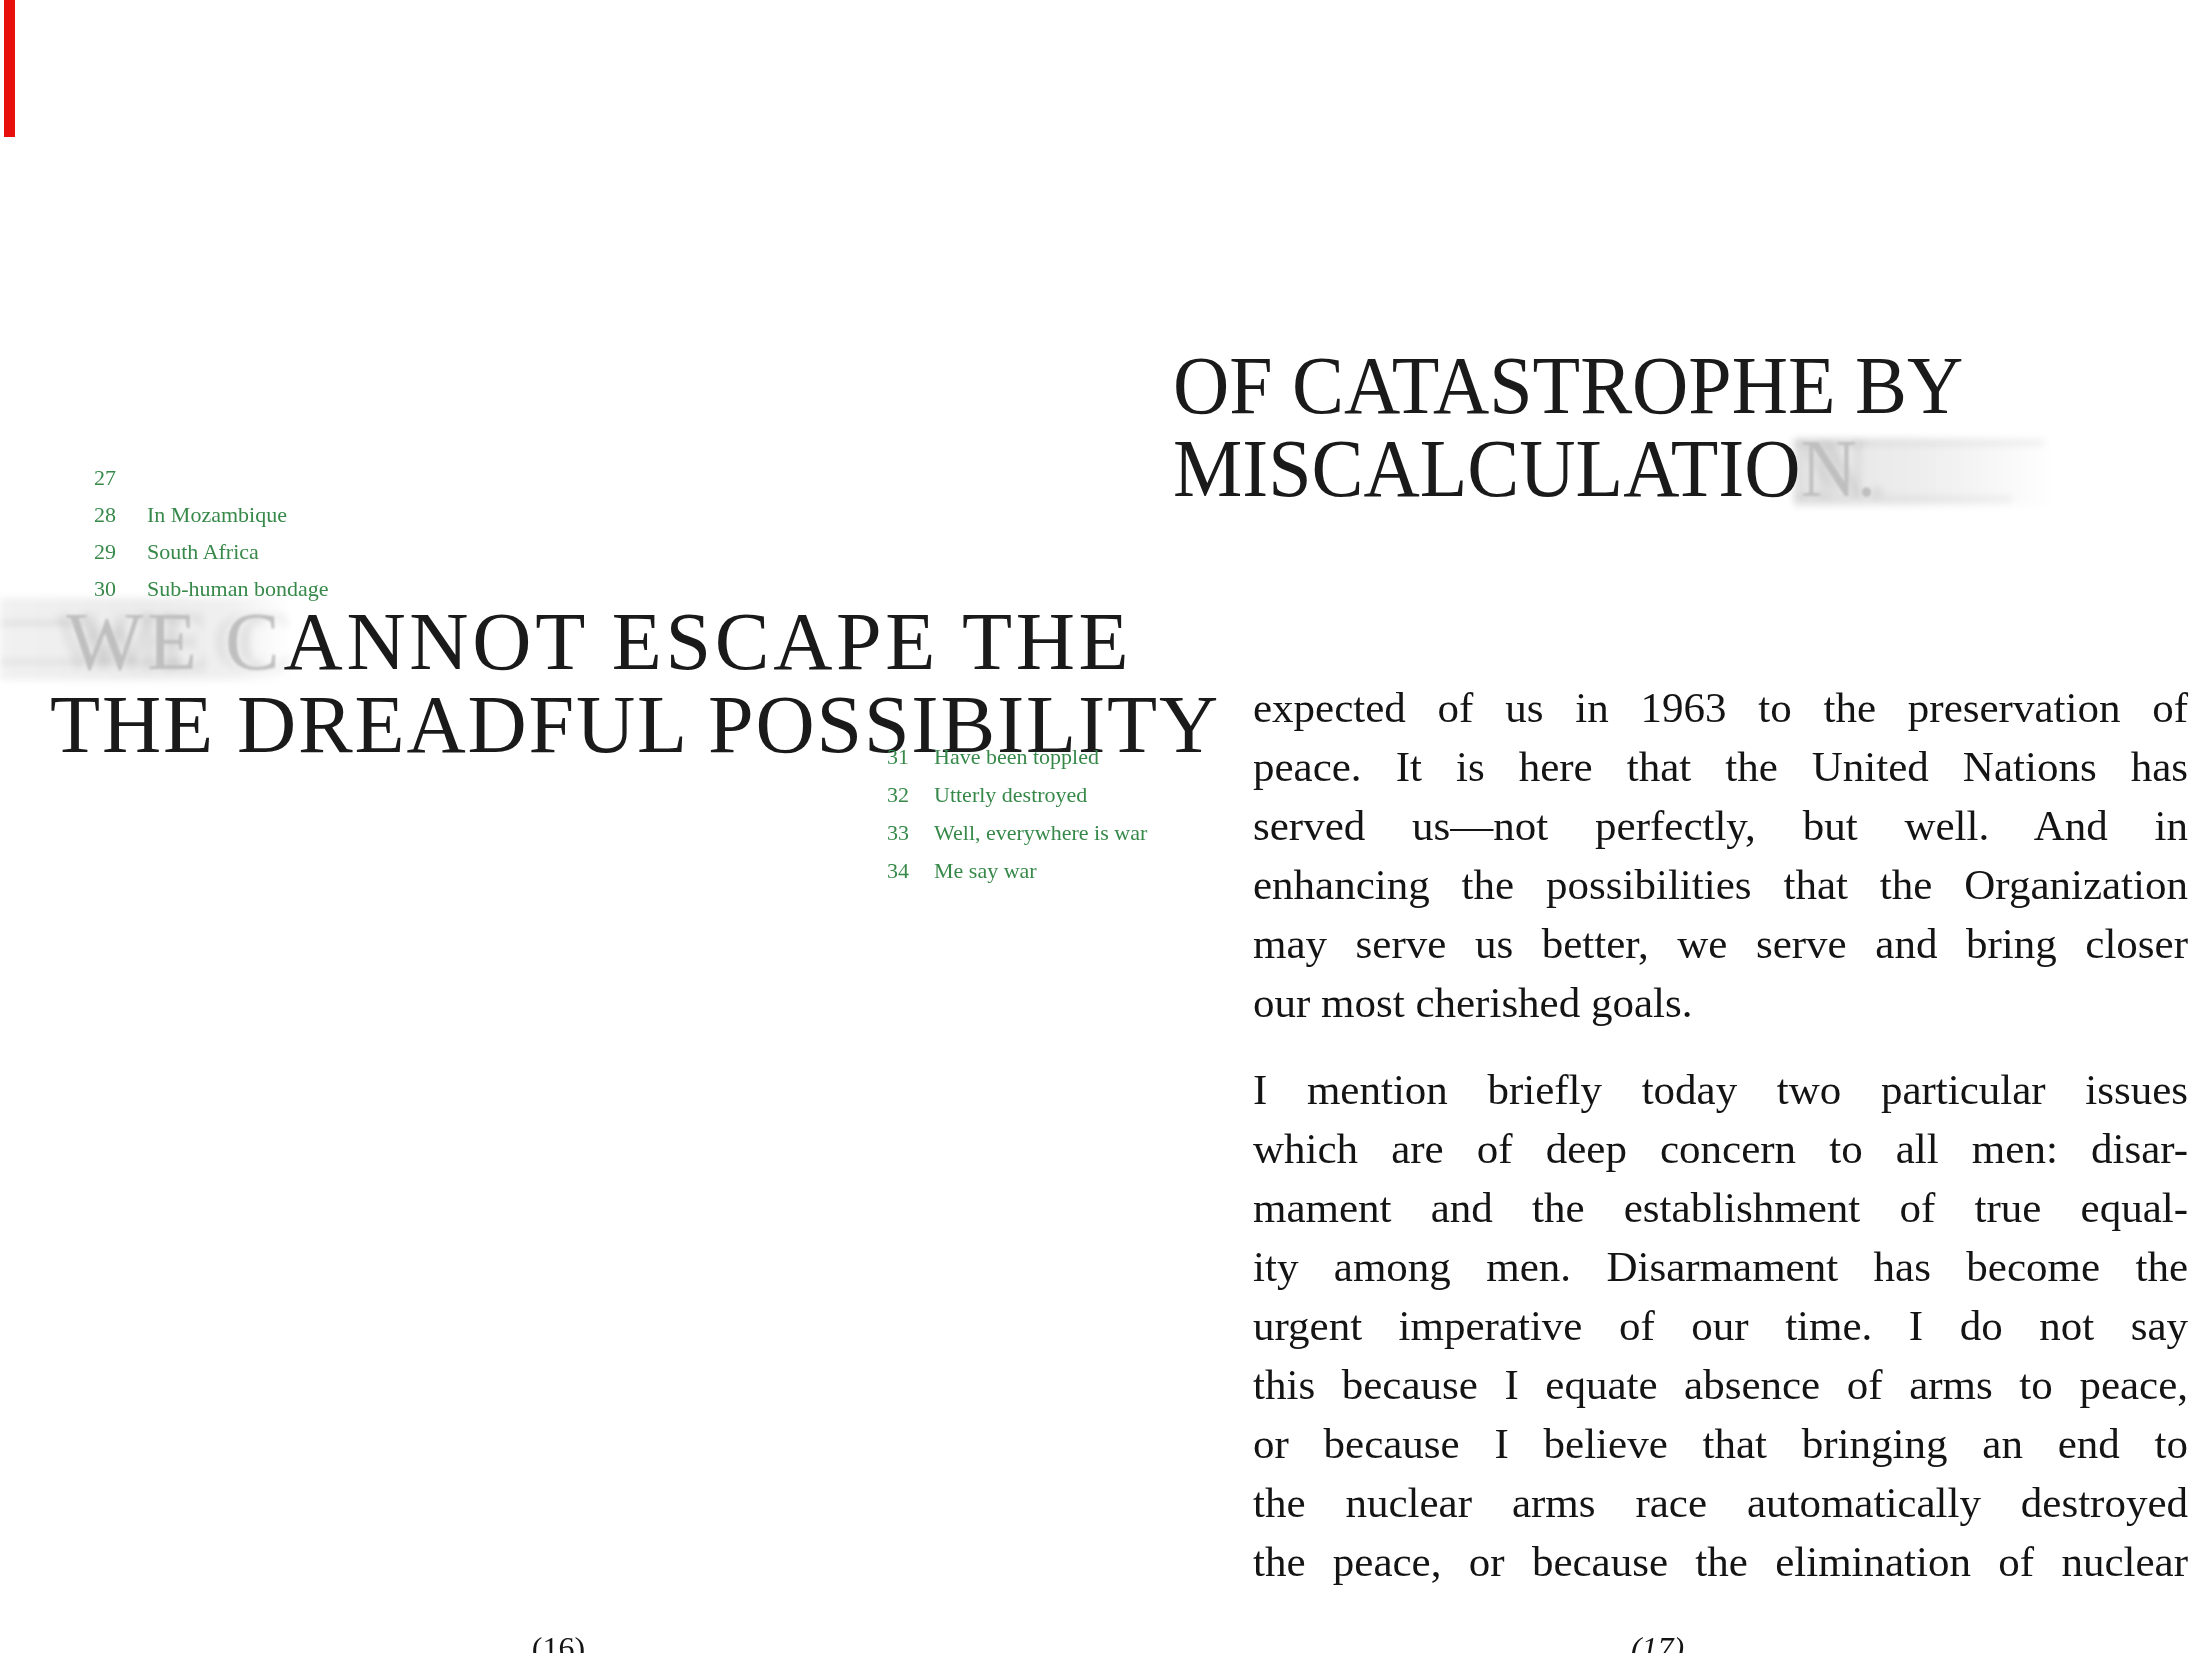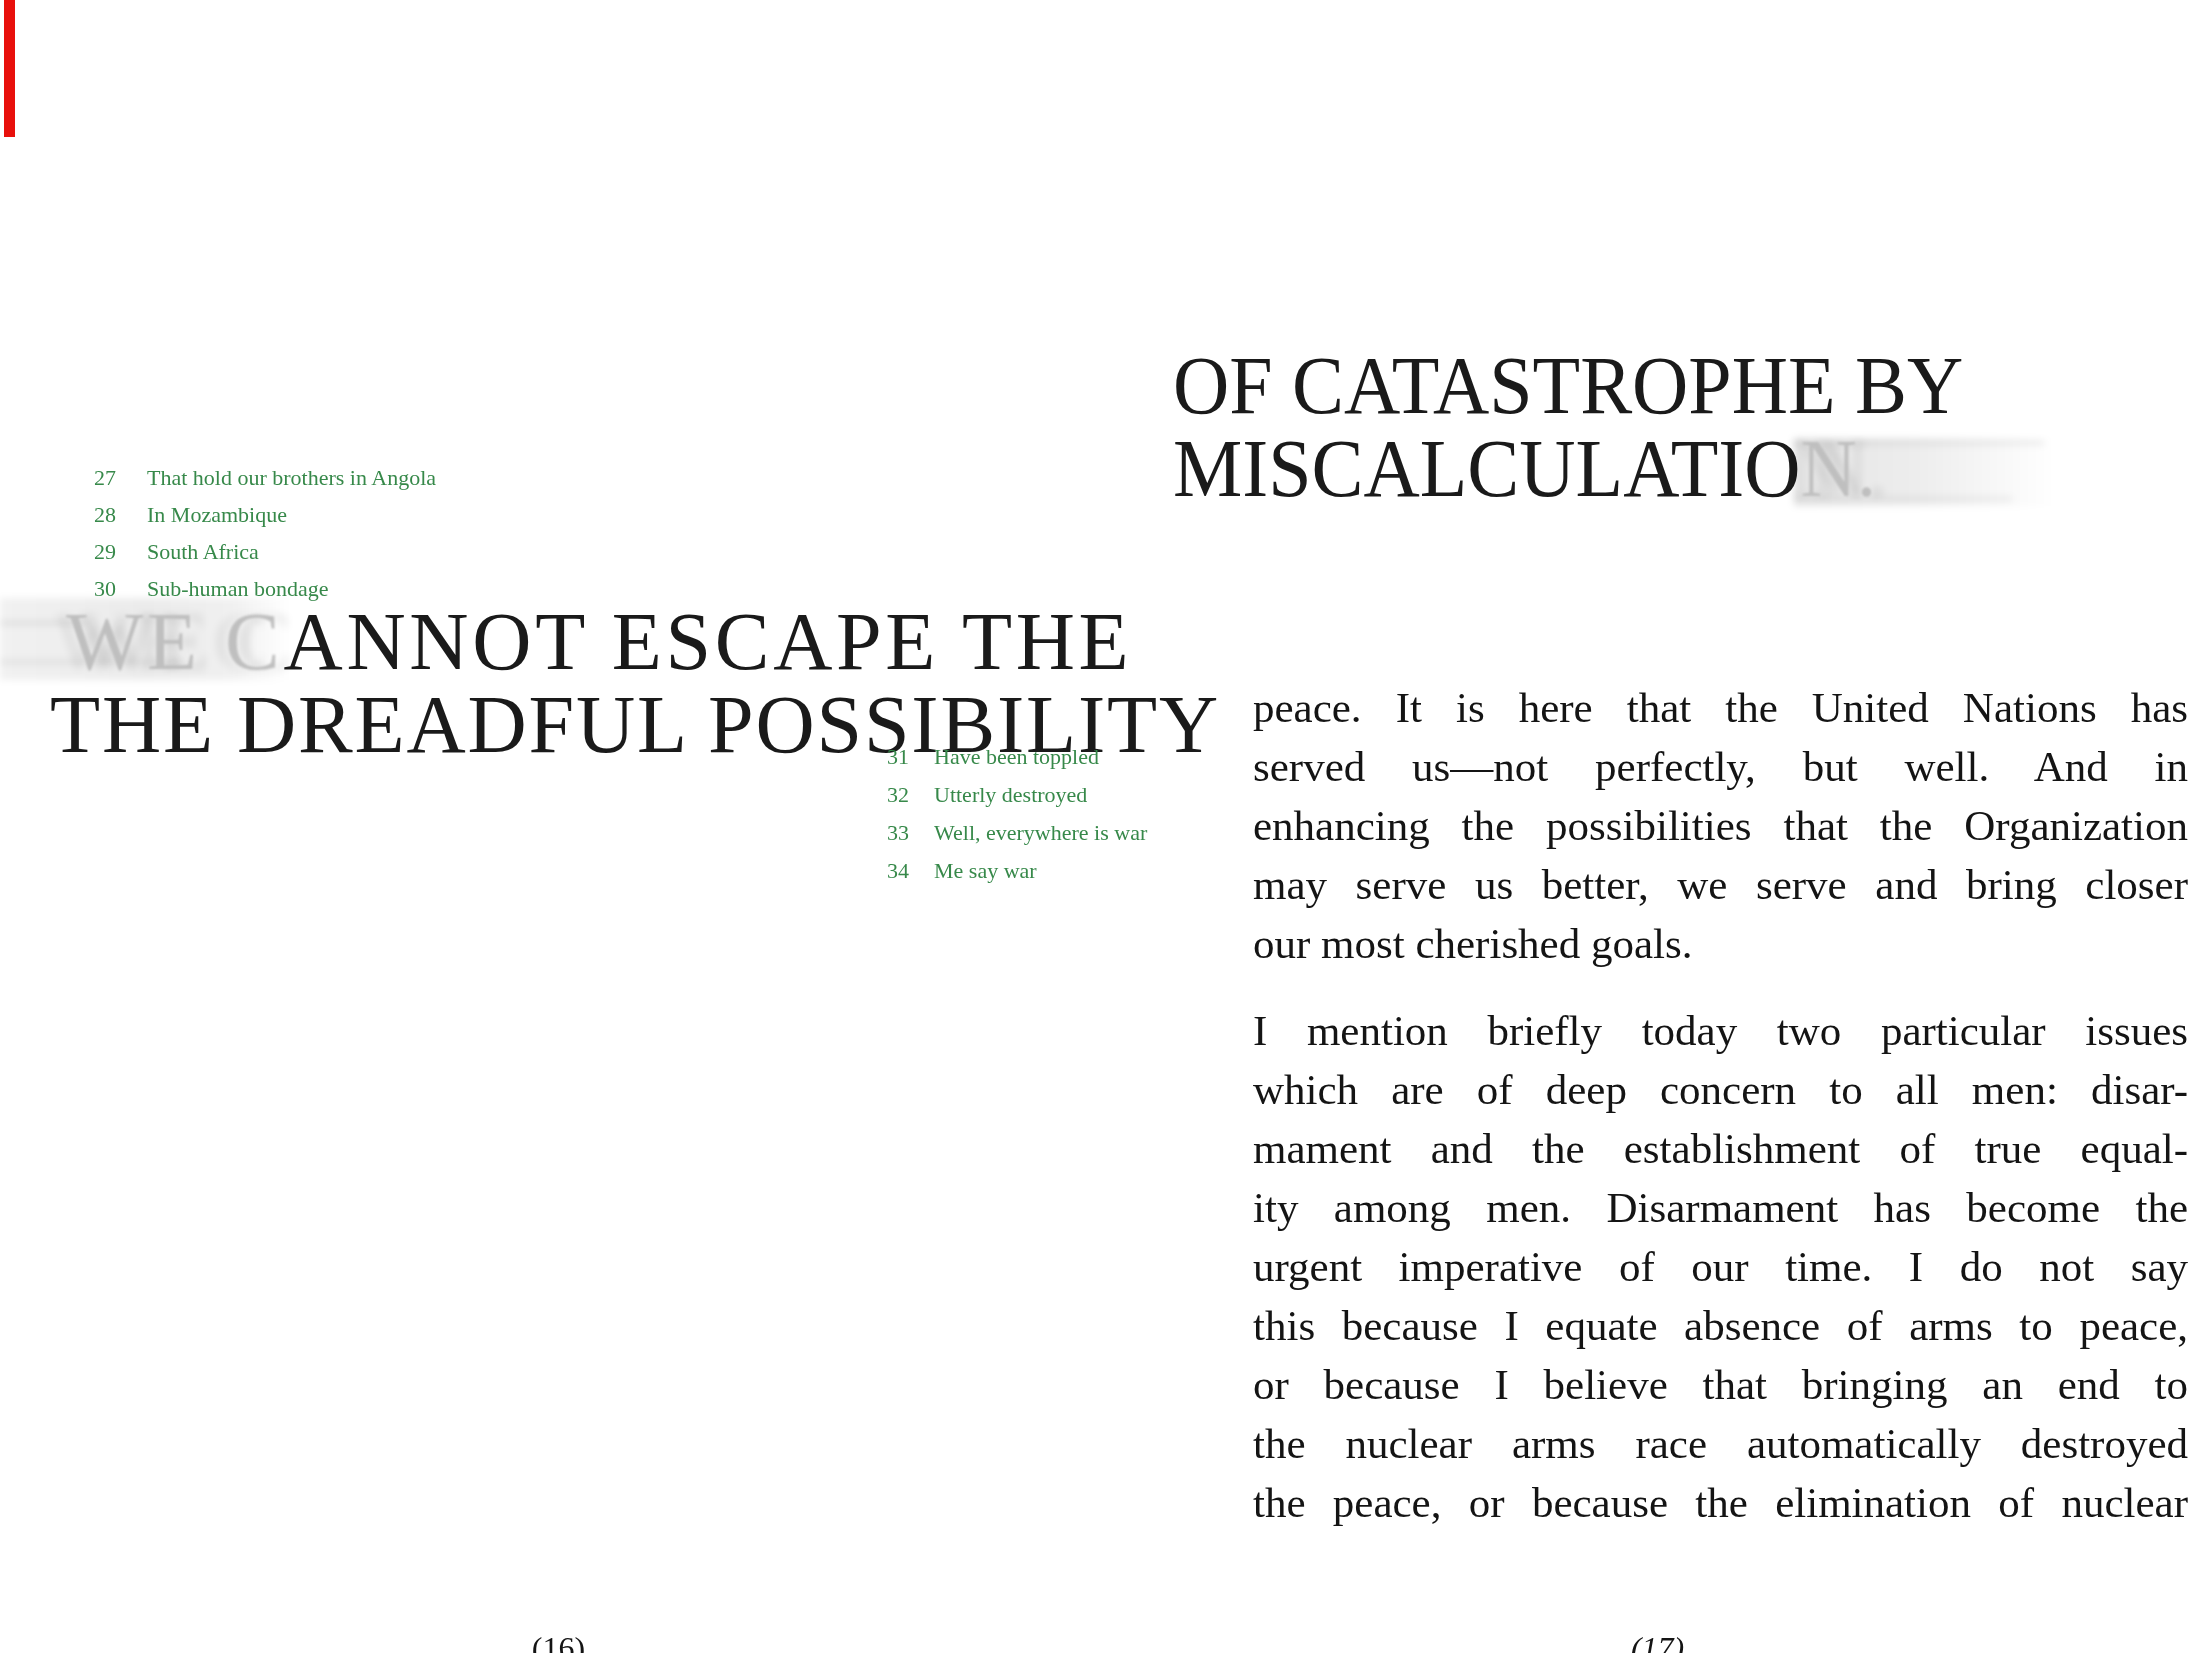--- a/index.html
+++ b/index.html
@@ -100,21 +100,20 @@
 </head>
 <body>
 
 <div class="canvas">
 
   <div class="ribbon"></div>
 
   <div class="lyrics lyrics1" id="lyrics1">
       <div class="lyr">
         <span class="lnum">27</span>
-        <span class="ltxt">That hold our brothers in Angola</span>
       </div>
       <div class="lyr">
         <span class="lnum">28</span>
         <span class="ltxt">In Mozambique</span>
       </div>
       <div class="lyr">
         <span class="lnum">29</span>
         <span class="ltxt">South Africa</span>
       </div>
       <div class="lyr">
@@ -149,20 +148,21 @@
         <span class="ltxt">Well, everywhere is war</span>
       </div>
       <div class="lyr">
         <span class="lnum">34</span>
         <span class="ltxt">Me say war</span>
       </div>
     </div>
 
   <div class="bodycol" id="bodycol">
       <div class="para">
+        <div class="bodyline">expected of us in 1963 to the preservation of</div>
         <div class="bodyline">peace. It is here that the United Nations has</div>
         <div class="bodyline">served us—not perfectly, but well. And in</div>
         <div class="bodyline">enhancing the possibilities that the Organization</div>
         <div class="bodyline">may serve us better, we serve and bring closer</div>
         <div class="bodyline rag">our most cherished goals.</div>
       </div>
       <div class="para">
         <div class="bodyline">I mention briefly today two particular issues</div>
         <div class="bodyline">which are of deep concern to all men: disar-</div>
         <div class="bodyline">mament and the establishment of true equal-</div>

